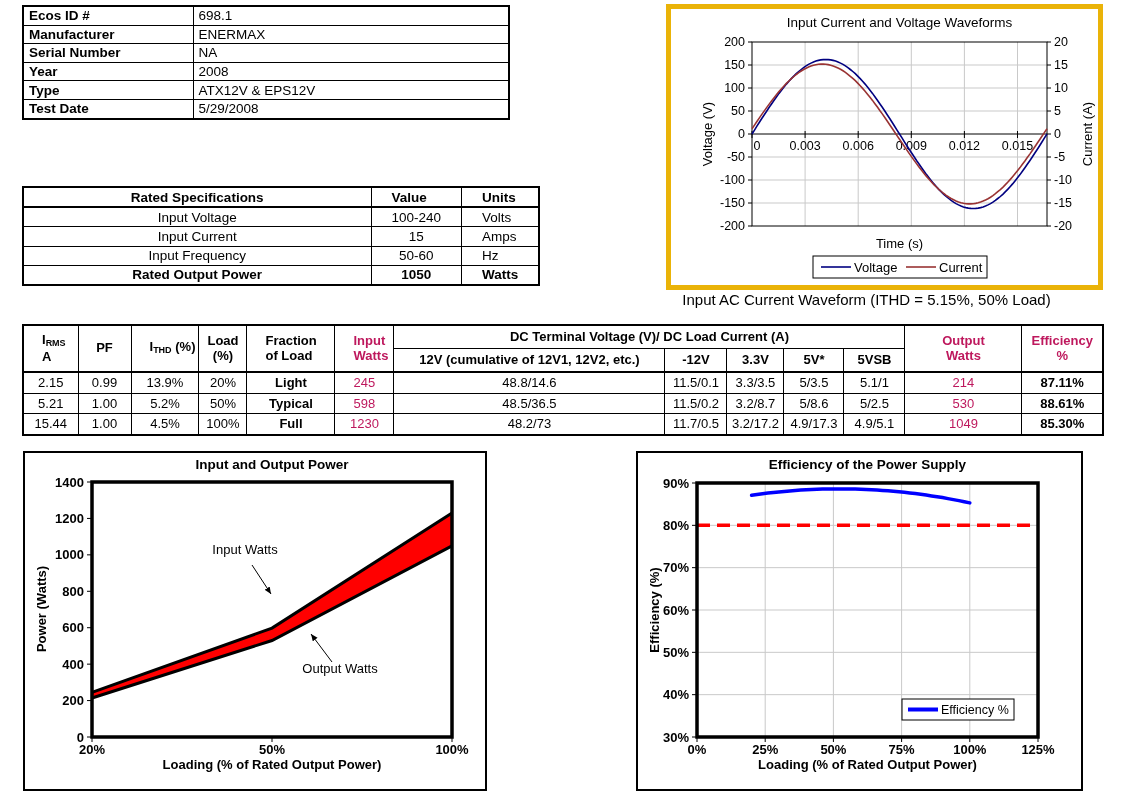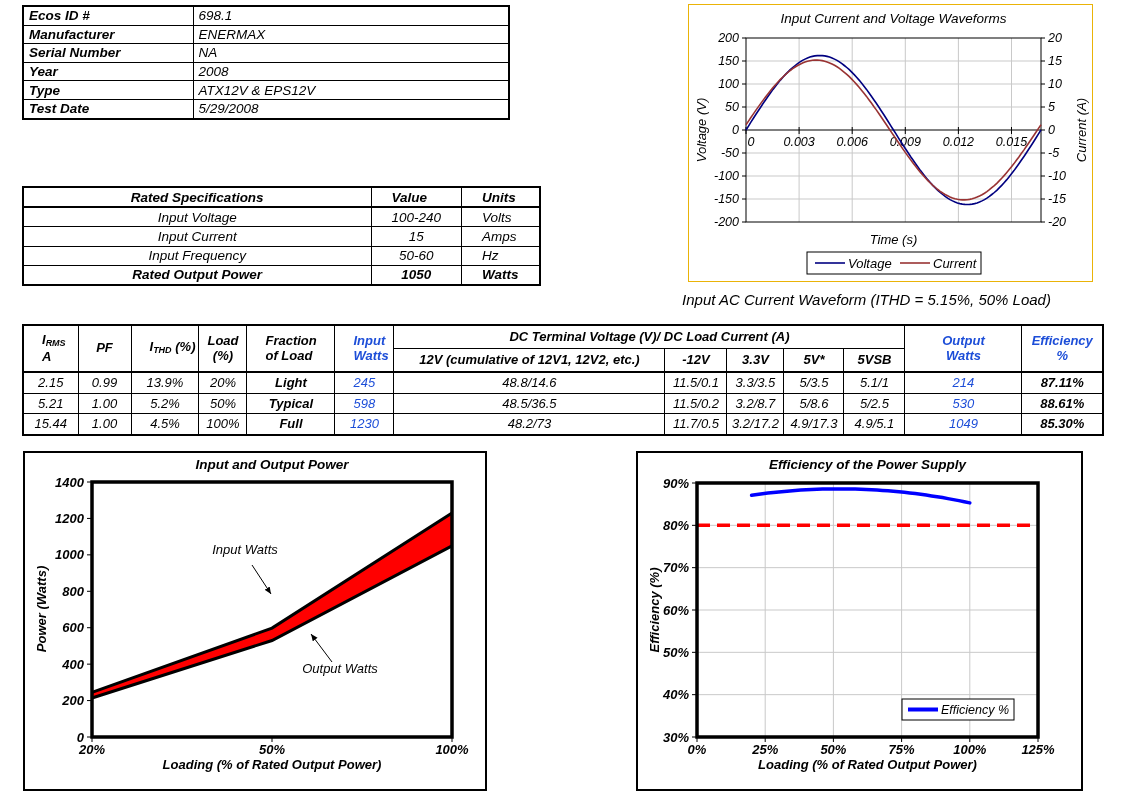--- a/index.html
+++ b/index.html
@@ -1,20 +1,19 @@
 <!DOCTYPE html>
 <html><head>
 <meta charset="utf-8">
 <style>
   html,body { margin:0; padding:0; background:#ffffff; }
   .page {
     position:relative; width:1130px; height:803px; background:#ffffff;
     font-family:"Liberation Sans", sans-serif; color:#000;
     overflow:hidden;
-    font-style:italic;
   }
   table { border-collapse:collapse; table-layout:fixed; }
   td, th { overflow:hidden; white-space:nowrap; }
 
   
   .info-table { position:absolute; left:22px; top:5px; border:2px solid #000; }
   .info-table td { border:1px solid #000; height:17.6px; font-size:13.5px; padding:0 5px; }
   .info-table td.lbl { font-weight:bold; }
 
   
@@ -30,27 +29,27 @@
   
   .load-table { position:absolute; left:22px; top:324px; border:2px solid #000; }
   .load-table th, .load-table td { border:1px solid #000; font-size:13px; padding:0 3px; }
   .load-table thead th { font-weight:bold; line-height:14.5px; height:22px; vertical-align:middle; }
   .load-table thead tr.group-row th { border-bottom:1px solid #000; }
   .load-table thead th.two-line { height:45px; }
   .load-table thead { border-bottom:2px solid #000; }
   .load-table tbody td { height:19.6px; text-align:center; }
   .load-table .l { text-align:left;padding-left:18px; }
   .load-table .c { text-align:center; }
-  .load-table .blue { color:#1d4ed8; }
+  .load-table .blue { color:#be185d; }
   .load-table .bold { font-weight:bold; }
   .load-table sub { font-size:9px; vertical-align:-2px; }
 
   
   .panel { position:absolute; background:#fff; }
-  .waveform-panel { left:688px; top:4px; width:403px; height:276px; border:1px solid #eab308; }
+  .waveform-panel { left:666px; top:4px; width:403px; height:276px; border:5px solid #eab308;padding-left:24px; }
   .waveform-caption { position:absolute; left:664px; top:291px; width:405px; text-align:center; font-size:15px; }
   .power-panel { left:23px; top:451px; width:460px; height:336px; border:2px solid #000; }
   .eff-panel  { left:636px; top:451px; width:443px; height:336px; border:2px solid #000;text-align:right; }
   svg { display:block; }
   svg text { font-family:"Liberation Sans", sans-serif; }
 </style>
 </head>
 <body>
 
 <div class="page">

